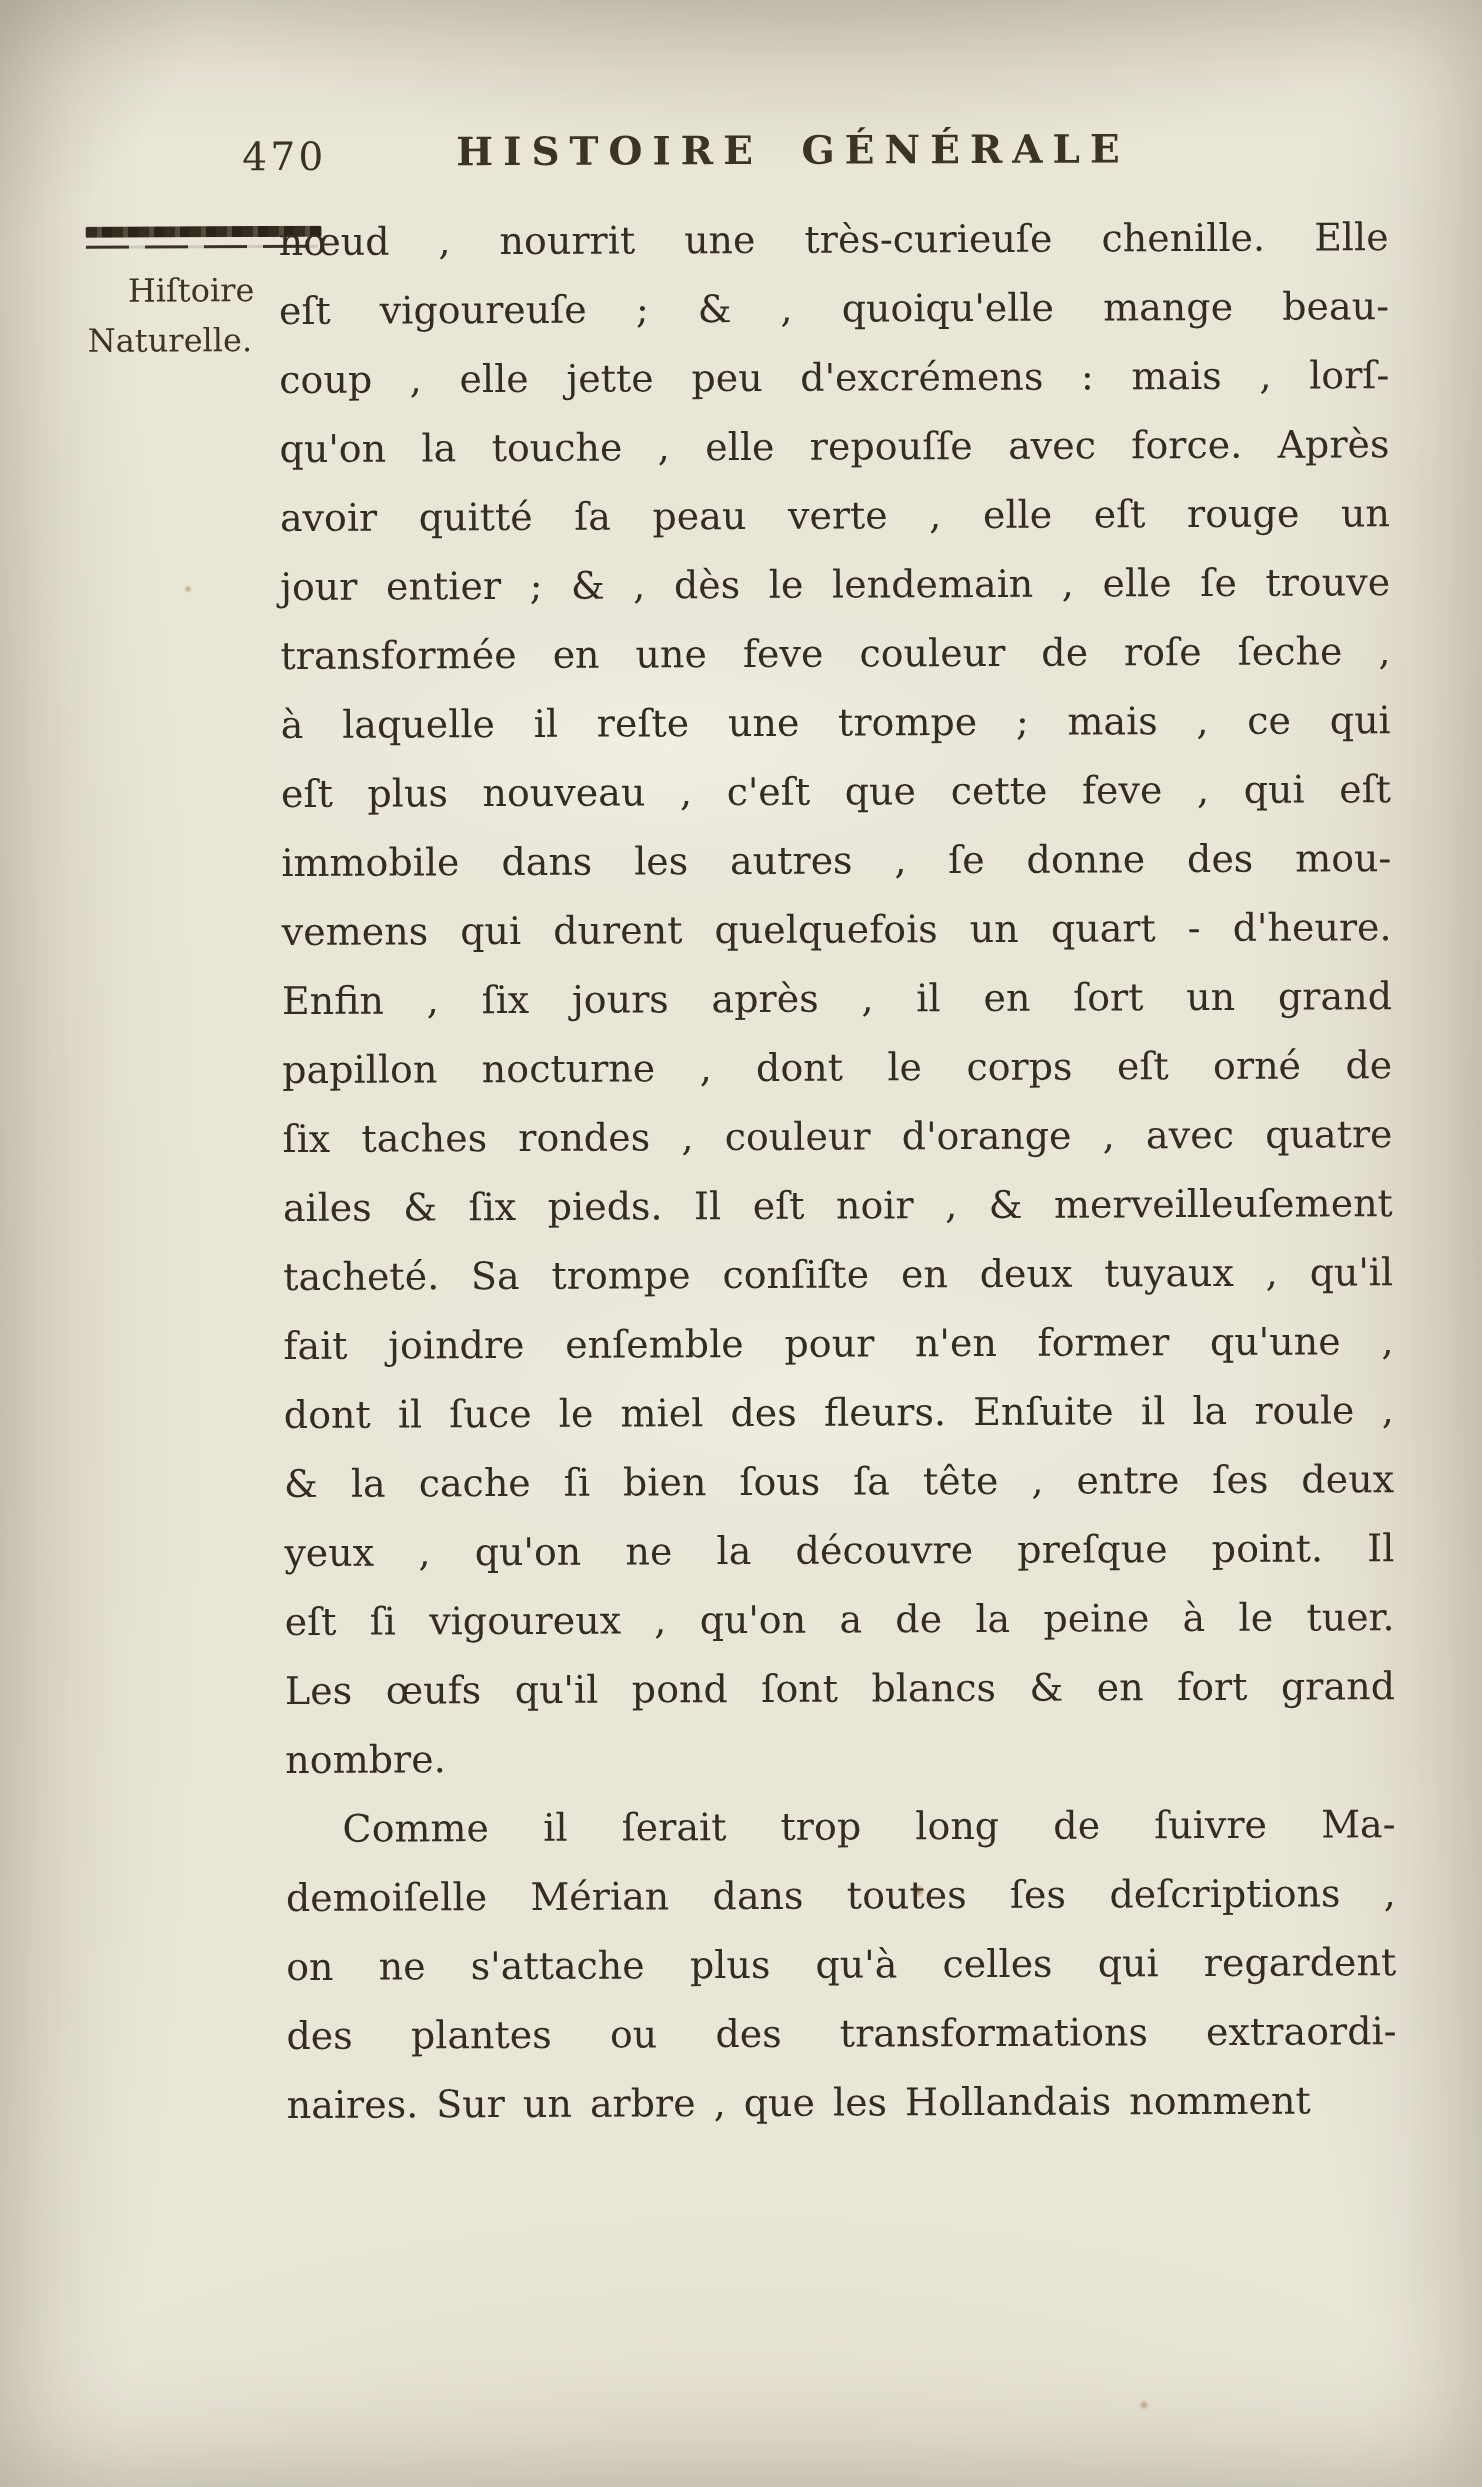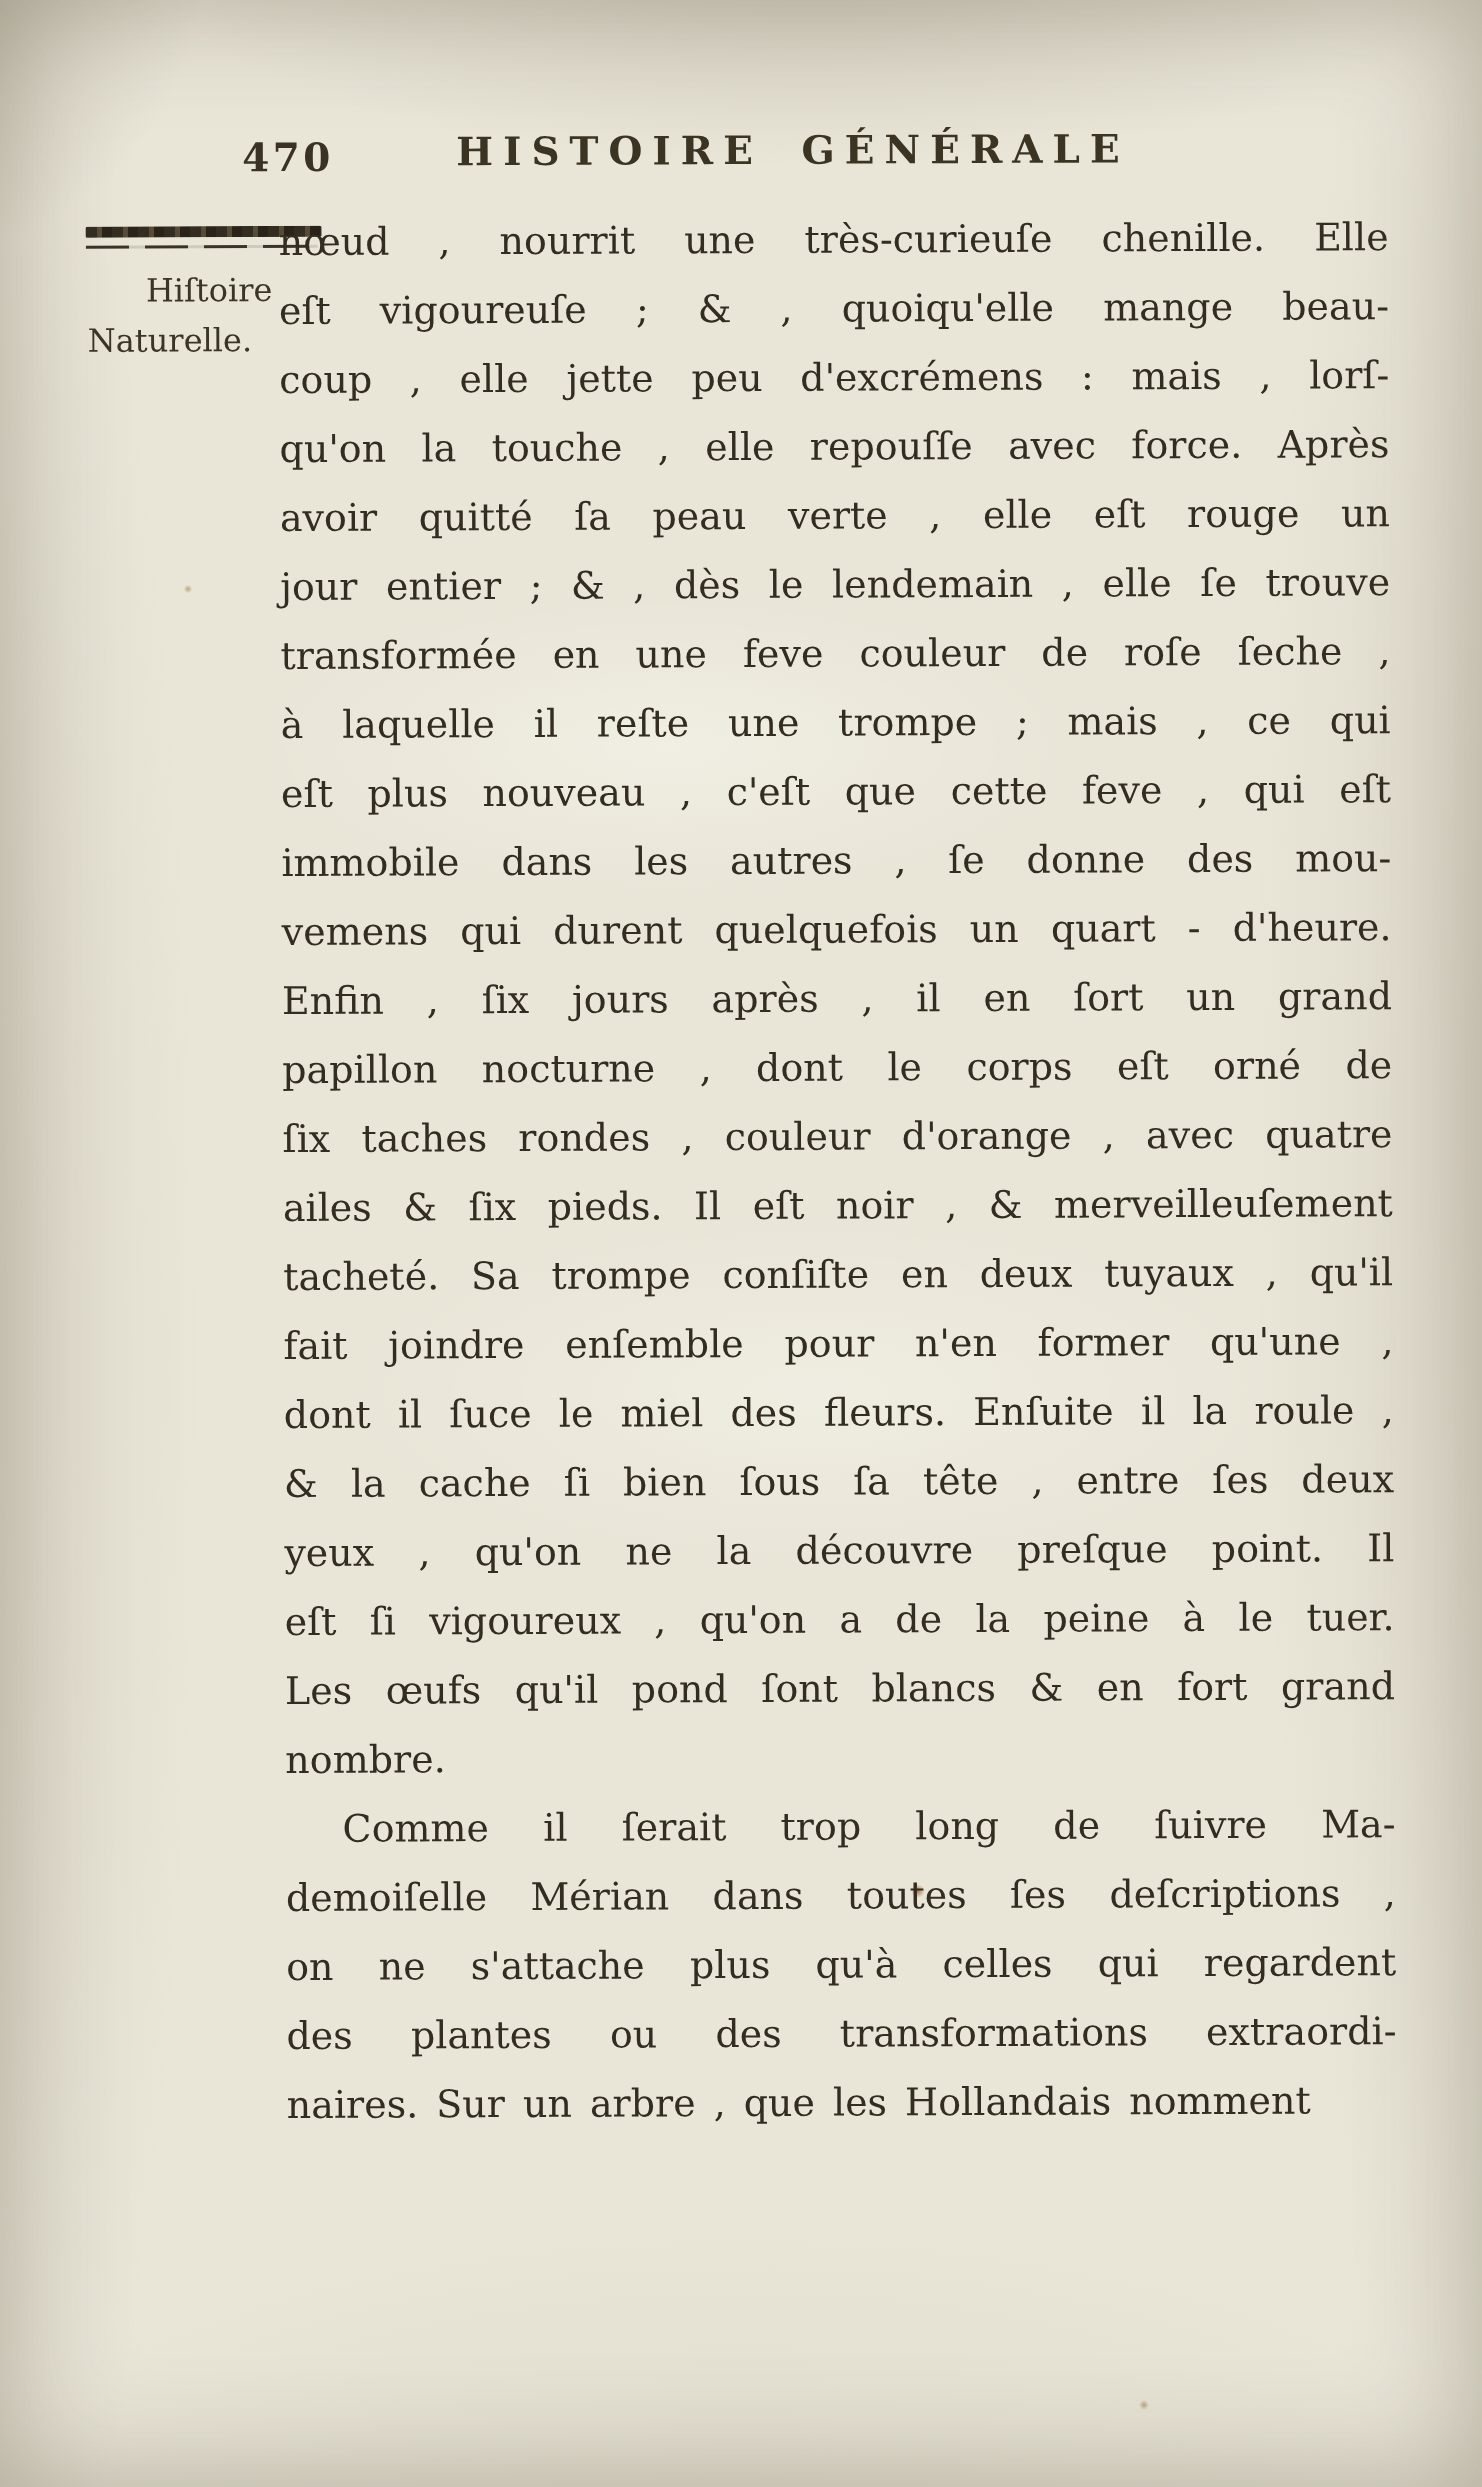--- a/index.html
+++ b/index.html
@@ -20,42 +20,42 @@
     box-shadow: inset 0 0 117px rgba(88,78,58,0.38);
     font-family:"DejaVu Serif","Liberation Serif",serif;
   }
   .content{
     position:absolute;inset:0;
     transform:rotate(-0.25deg);
     color:#332c20;
   }
   .pagenum{
     position:absolute;left:247px;top:132px;
-    font-size:39px;letter-spacing:3.3px;font-weight:bold;color:#3a3324;
+    font-size:39px;letter-spacing:3.3px;font-weight:normal;color:#3a3324;
   }
   .title{
     position:absolute;left:461px;top:127px;
     font-size:39px;letter-spacing:10px;word-spacing:15px;
     font-weight:bold;color:#3b3422;
   }
   .margin-note{
     position:absolute;left:90px;top:224px;width:242px;
   }
   .rule-thick{
     height:11px;width:236px;
     background:
       repeating-linear-gradient(90deg, rgba(51,44,32,0.95) 0 11.7px, rgba(90,80,60,0.85) 11.7px 16px, rgba(40,34,24,0.95) 16px 26px),
       linear-gradient(#3a3224,#3a3224);
     border-radius:1.7px;
   }
   .rule-thin{
     margin-top:7.5px;height:3.3px;width:232px;
     background:repeating-linear-gradient(90deg,#3a3226 0 43px, rgba(58,50,38,0.15) 43px 59px);
   }
-  .mn-line1{margin-top:23.4px;margin-left:60px;font-size:32px;color:#3c3425;}
+  .mn-line1{margin-top:23.4px;margin-left:42px;font-size:32px;color:#3c3425;}
   .mn-line2{margin-top:11.7px;margin-left:1.7px;font-size:32px;color:#3c3425;}
   .textblock{
     position:absolute;left:283px;top:206px;width:1110px;
     font-size:38px;line-height:69px;word-spacing:5.9px;
     color:#332c20;
   }
   .line{
     text-align:justify;
     text-align-last:justify;
     white-space:normal;

